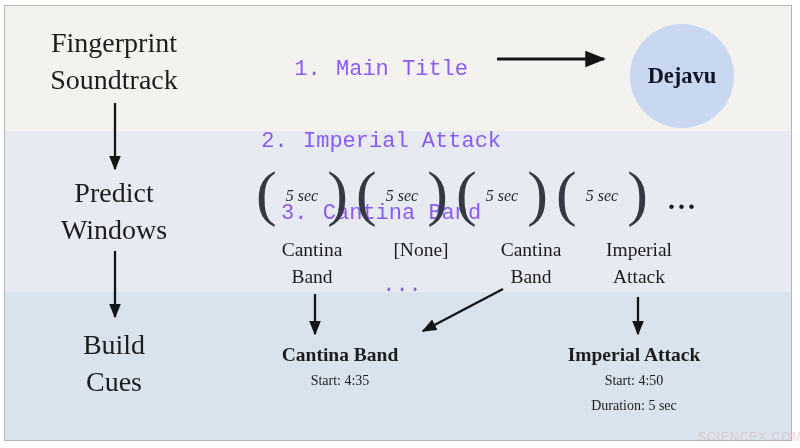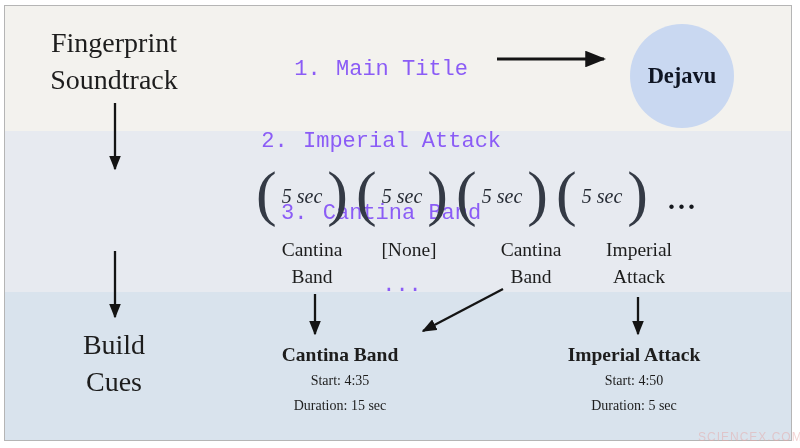--- a/index.html
+++ b/index.html
@@ -48,31 +48,31 @@
 
   .windows-row{position:absolute;left:256px;top:168px;display:flex;gap:8px;}
   .window{
     width:92px;height:56px;display:flex;align-items:center;
     justify-content:space-between;
   }
   .bracket{
     font-size:62px;line-height:56px;color:#343a45;font-weight:400;
     transform:translateY(-3px);
   }
-  .wdur{font-style:italic;font-size:20px;color:#252a33;flex:1;text-align:center;}
+  .wdur{font-style:italic;font-size:16px;color:#252a33;flex:1;text-align:center;}
   .wdots{
     position:absolute;left:668px;top:184px;font-size:28px;font-weight:bold;
     letter-spacing:3px;color:#15181e;
   }
 
   .wlabel{
     position:absolute;top:236px;width:110px;text-align:center;
     font-size:19.5px;line-height:27px;
   }
-  .wlabel-1{left:257px;} .wlabel-2{left:354px;} .wlabel-3{left:476px;} .wlabel-4{left:584px;}
+  .wlabel-1{left:257px;} .wlabel-2{left:366px;} .wlabel-3{left:476px;} .wlabel-4{left:584px;}
 
   .cue{position:absolute;top:342px;width:220px;text-align:center;}
   .cue-1{left:230px;} .cue-2{left:524px;}
   .cue-title{font-size:19.5px;font-weight:bold;line-height:26px;}
   .cue-line{font-size:14px;line-height:25px;}
 
   .watermark{
     position:absolute;left:698px;top:430px;font-size:12px;
     font-family:"Liberation Sans","DejaVu Sans",sans-serif;
     color:var(--watermark-color);opacity:.5;letter-spacing:1px;
@@ -112,20 +112,24 @@
     <div class="trow"><span class="tnum">1.</span><span>Main Title</span></div>
     <div class="trow"><span class="tnum">2.</span><span>Imperial Attack</span></div>
     <div class="trow"><span class="tnum">3.</span><span>Cantina Band</span></div>
     <div class="trow"><span class="tnum"></span><span>...</span></div>
   </div>
 
   <div class="dejavu">
     <span>Dejavu</span>
   </div>
 
+  <div class="stage stage-predict">
+    <div>Predict</div>
+    <div>Windows</div>
+  </div>
 
   <div class="windows-row">
     <div class="window">
       <span class="bracket">(</span>
       <span class="wdur">5 sec</span>
       <span class="bracket">)</span>
     </div>
     <div class="window">
       <span class="bracket">(</span>
       <span class="wdur">5 sec</span>
@@ -162,21 +166,20 @@
   </div>
 
   <div class="stage stage-build">
     <div>Build</div>
     <div>Cues</div>
   </div>
 
   <div class="cue cue-1">
     <div class="cue-title">Cantina Band</div>
     <div class="cue-line">Start: 4:35</div>
-    <div class="cue-line">Duration: 15 sec</div>
   </div>
   <div class="cue cue-2">
     <div class="cue-title">Imperial Attack</div>
     <div class="cue-line">Start: 4:50</div>
     <div class="cue-line">Duration: 5 sec</div>
   </div>
 
   <div class="watermark">SCIENCEX.COM</div>
 
 </div>

